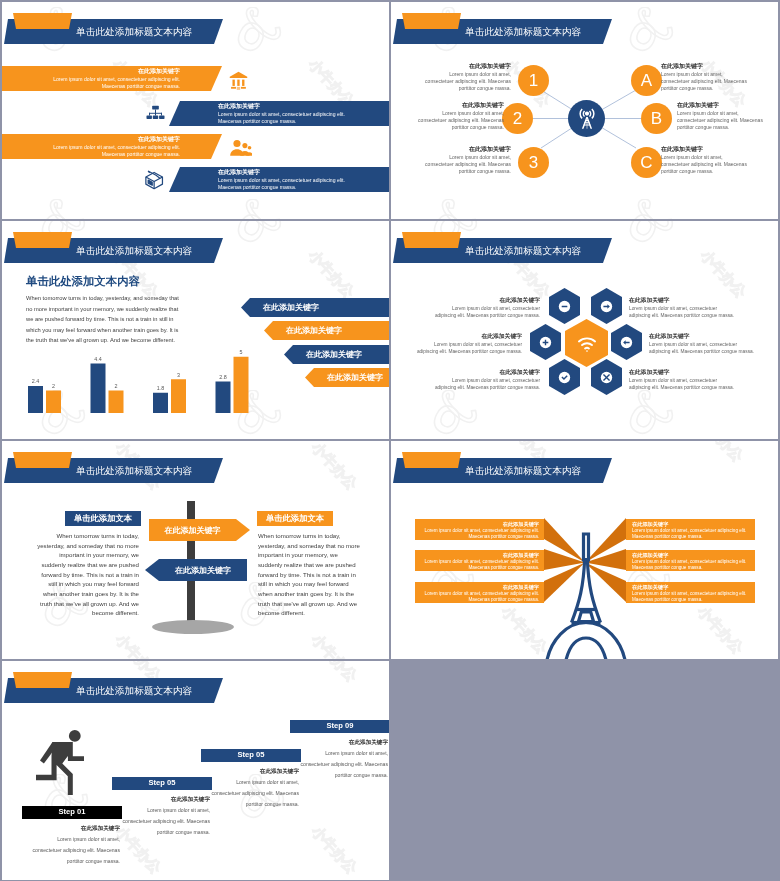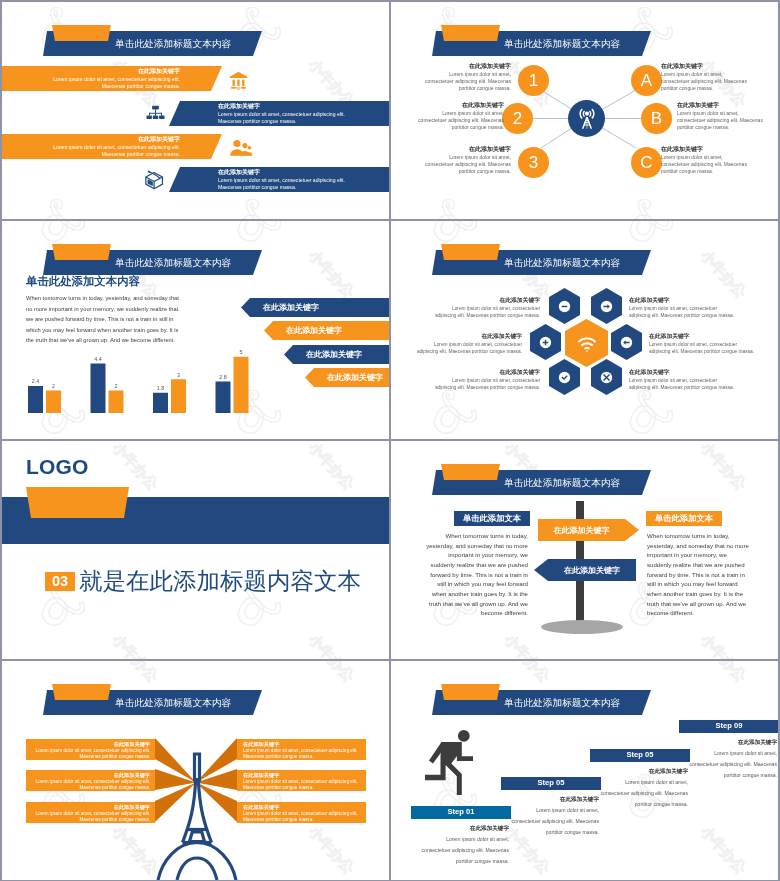--- a/index.html
+++ b/index.html
@@ -10,21 +10,21 @@
         grid-template-columns:387px 387px;grid-template-rows:217px 218px 218px 219px;
         gap:2px 2px;padding:2px;box-sizing:border-box;}
   .slide{position:relative;background:#fff;overflow:hidden;}
 
   
   .wm{position:absolute;left:0;top:0;right:0;bottom:0;overflow:hidden;
       pointer-events:none;z-index:0;}
   .wm > svg{position:absolute;}
 
   
-  .hdr{position:absolute;left:0;top:12px;width:100%;height:46px;margin-left:39px;}
+  .hdr{position:absolute;left:0;top:0;width:100%;height:46px;}
   .hdr-tab{position:absolute;left:11px;top:11px;width:59px;height:16px;background:#f7941d;
            clip-path:polygon(0 0,100% 0,calc(100% - 3px) 100%,3px 100%);}
   .hdr-bar{position:absolute;left:2px;top:17px;width:219px;height:25px;background:#22497f;
            clip-path:polygon(4px 0,100% 0,calc(100% - 9px) 100%,0 100%);}
   .hdr-txt{position:absolute;left:74px;top:23px;color:#fff;font-size:9.7px;letter-spacing:0px;line-height:13px;font-weight:400;white-space:nowrap;}
 
   
   .s1row{position:absolute;height:25px;}
   .s1row.l{left:0;clip-path:polygon(0 0,100% 0,calc(100% - 11px) 100%,0 100%);}
   .s1row.r{right:0;clip-path:polygon(11px 0,100% 0,100% 100%,0 100%);}
@@ -425,41 +425,20 @@
     <div class="s4t r" style="top:112px;left:258px;">
       <div class="h cjk">在此添加关键字</div>
       <div class="b">Lorem ipsum dolor sit amet, consectetuer adipiscing elit. Maecenas porttitor congue massa.</div>
       </div>
     <div class="s4t r" style="top:148px;left:238px;">
       <div class="h cjk">在此添加关键字</div>
       <div class="b">Lorem ipsum dolor sit amet, consectetuer adipiscing elit. Maecenas porttitor congue massa.</div>
       </div>
   </div>
 
-  <div class="slide" id="s5">
-    <div class="wm">
-        <svg width="780" height="881" viewBox="0 0 780 881" style="left: -2px; top: -442px;">
-          <defs>
-            <pattern id="wmpat4" width="196" height="192" patternUnits="userSpaceOnUse" patternTransform="translate(628,7)">
-              <g fill="none" stroke="#f1f1f1" stroke-width="1.6" stroke-linejoin="round" stroke-linecap="round">
-                <path d="M4.5 24.5 C0.5 32.5 2.5 38.8 9.0 42.0 C15.5 45.2 22.0 42.5 25.5 35.0 C29.0 27.5 27.0 20.5 20.5 17.3 C14.0 14.1 8.5 16.5 4.5 24.5 Z M10.0 26.0 C7.8 30.6 8.9 34.3 12.6 36.1 C16.3 37.9 20.0 36.3 22.0 32.0 C24.0 27.7 22.9 23.6 19.2 21.8 C15.5 20.0 12.2 21.4 10.0 26.0 Z"></path>
-                <path d="M17.0 19.0 C9.0 10.0 8.5 2.5 14.5 0.6 C19.2 -0.9 22.8 1.6 22.0 5.6 L21.3 9.2 L17.0 9.0 L17.3 5.6 C17.5 3.6 16.2 3.0 15.2 3.6 C13.3 4.8 14.2 9.0 19.6 15.6 C25.0 22.2 30.5 27.0 35.0 28.2 C38.5 29.2 40.6 27.3 40.0 24.0 L39.4 20.8 L43.6 20.4 L44.2 24.0 C45.2 29.8 41.3 33.6 35.2 32.0 C29.5 30.5 23.5 26.4 17.0 19.0 Z"></path>
-              </g>
-              <text transform="translate(72,58) rotate(47)" font-size="14.5" font-family="sans-serif" font-weight="bold" fill="none" stroke="#f1f1f1" stroke-width="1.15">小牛办公</text>
-            </pattern>
-          </defs>
-          <rect x="0" y="0" width="780" height="881" fill="url(#wmpat4)"></rect>
-        </svg>
-      </div>
-    <div class="s5logo">LOGO</div>
-    <div class="s5bar"></div>
-    <div class="s5tab"></div>
-    <div class="s5num">03</div>
-    <div class="s5title cjk">就是在此添加标题内容文本</div>
-  </div>
 
   <div class="slide" id="s6">
     <div class="wm">
         <svg width="780" height="881" viewBox="0 0 780 881" style="left: -391px; top: -442px;">
           <defs>
             <pattern id="wmpat5" width="196" height="192" patternUnits="userSpaceOnUse" patternTransform="translate(628,7)">
               <g fill="none" stroke="#f1f1f1" stroke-width="1.6" stroke-linejoin="round" stroke-linecap="round">
                 <path d="M4.5 24.5 C0.5 32.5 2.5 38.8 9.0 42.0 C15.5 45.2 22.0 42.5 25.5 35.0 C29.0 27.5 27.0 20.5 20.5 17.3 C14.0 14.1 8.5 16.5 4.5 24.5 Z M10.0 26.0 C7.8 30.6 8.9 34.3 12.6 36.1 C16.3 37.9 20.0 36.3 22.0 32.0 C24.0 27.7 22.9 23.6 19.2 21.8 C15.5 20.0 12.2 21.4 10.0 26.0 Z"></path>
                 <path d="M17.0 19.0 C9.0 10.0 8.5 2.5 14.5 0.6 C19.2 -0.9 22.8 1.6 22.0 5.6 L21.3 9.2 L17.0 9.0 L17.3 5.6 C17.5 3.6 16.2 3.0 15.2 3.6 C13.3 4.8 14.2 9.0 19.6 15.6 C25.0 22.2 30.5 27.0 35.0 28.2 C38.5 29.2 40.6 27.3 40.0 24.0 L39.4 20.8 L43.6 20.4 L44.2 24.0 C45.2 29.8 41.3 33.6 35.2 32.0 C29.5 30.5 23.5 26.4 17.0 19.0 Z"></path>
               </g>
@@ -578,21 +557,21 @@
       <div class="hdr-tab"></div>
       <div class="hdr-txt cjk">单击此处添加标题文本内容</div>
     </div>
 
     <svg class="s8run" style="position:absolute;left:30px;top:65px;" width="52" height="69" viewBox="0 0 52 69" fill="#3d3d3d">
       <circle cx="42.8" cy="9.9" r="5.9"></circle>
       <path d="M20.5 16.0 h20.3 v14.2 h13.9 v4.9 h-18.8 v-5.2 l-5.6 7.7 l10.5 10.5 v22.4 h-5.0 v-20.3 l-11.2 -11.2 v15.2 h-20.6 v-5.4 h15.5 v-18.9 z"></path>
       <path d="M20.5 16.0 h7.4 l-16.0 21.5 l-3.9 -3.0 z"></path>
     </svg>
 
-    <div class="s8box" style="left:20px;top:145px;background:#0369a1;">
+    <div class="s8box" style="left:20px;top:145px;background:#000000;">
       <span>Step 01</span>
       </div>
     <div class="s8txt" style="left:28px;top:162px;">
       <div class="h cjk">在此添加关键字</div>
       <div class="b">Lorem ipsum dolor sit amet, consectetuer adipiscing elit. Maecenas porttitor congue massa.</div>
       </div>
 
     <div class="s8box" style="left:110px;top:116px;background:#22497f;">
       <span>Step 05</span>
       </div>

